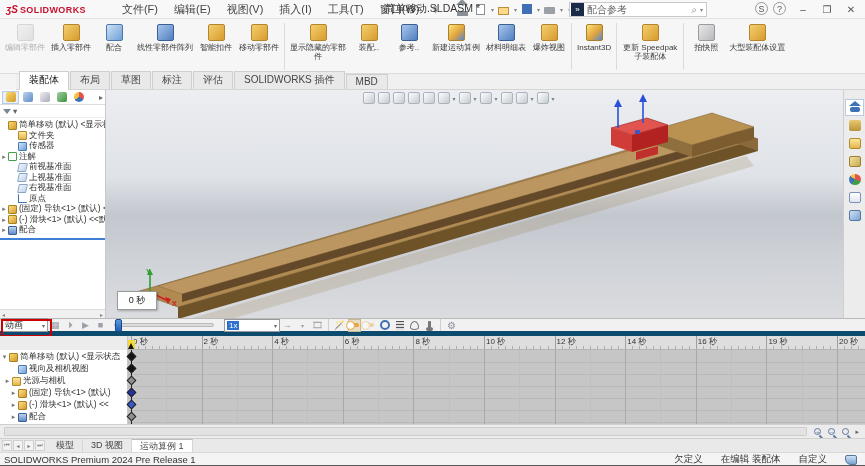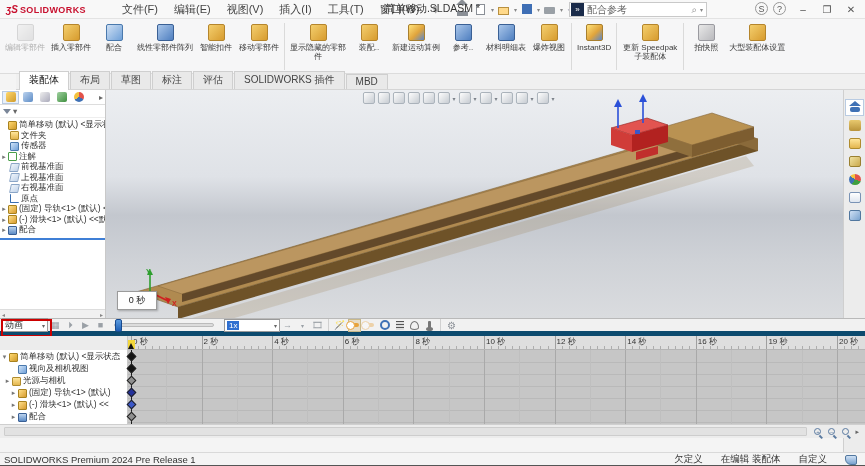--- a/index.html
+++ b/index.html
@@ -74,21 +74,21 @@
   .pt3 { background:linear-gradient(135deg,#eee,#aab); }
   .pt4 { background:linear-gradient(135deg,#9fd09f,#3f8f3f); }
   .pt5 { background:conic-gradient(#e2524a 0 33%,#3f71b5 33% 66%,#f3c13d 66%); border-radius:50%; }
   #ptabs .more { margin-left:auto; margin-right:2px; color:#666; font-size:8px; }
   #pfilter { display:flex; align-items:center; height:13px; border-bottom:1px solid #eee; padding-left:3px; color:#666; }
   .funnel { width:0; height:0; border-left:4px solid transparent; border-right:4px solid transparent; border-top:5px solid #7a8698; margin-right:2px; }
   #treelist { padding-top:2px; overflow:hidden; }
   .ti { display:flex; align-items:center; height:10.5px; white-space:nowrap; overflow:hidden; }
   .ti .arr { width:8px; text-align:center; color:#777; font-size:7px; flex:none; }
   .ti .tico { width:9px; height:9px; flex:none; margin-right:2px; border-radius:1px; }
-  .ti.lvl1 { padding-left:10px; }
+  .ti.lvl1 { padding-left:18px; }
   .tico-asm { background:linear-gradient(135deg,#ffd86e,#cf9a2a); border:1px solid #a8821f;}
   .tico-folder { background:linear-gradient(#ffe69a,#e3b64f); border:1px solid #b08c2e; }
   .tico-sensor { background:linear-gradient(135deg,#cfe3f8,#70a0d8); border-radius:50%; border:1px solid #4a79ad;}
   .tico-ann { background:#fff; border:1px solid #4a9e4a; color:#3a8f3a; }
   .tico-plane { background:linear-gradient(135deg,#eef4fb,#c2d4ea); border:1px solid #8aa5c6; transform:skewX(-12deg); }
   .tico-origin { background:transparent; border-left:1.5px solid #3a6fb0; border-bottom:1.5px solid #3a6fb0; border-radius:0; }
   .tico-part { background:linear-gradient(135deg,#ffe08a,#d79b2e); border:1px solid #a8821f; border-radius:50% 50% 2px 2px; }
   .tico-mate { background:linear-gradient(#bcd3ee,#5d8cc6); border-radius:4px; border:1px solid #3a6095; }
   #tree-split { height:2px; background:#3f7fd6; margin-top:2px; }
   #ftree .hscroll { position:absolute; left:0; bottom:0; width:100%; height:9px; background:#f0f0f0; border-top:1px solid #ddd; display:flex; align-items:center; justify-content:space-between; font-size:6px; color:#888; padding:0 2px; }
@@ -288,26 +288,26 @@
     <div class="rsep"></div>
     <div class="rbtn">
         <div class="ri icA"></div>
         <div class="rl">显示隐藏的零部件</div>
       </div>
     <div class="rbtn">
         <div class="ri icA"></div>
         <div class="rl">装配..</div>
       </div>
     <div class="rbtn">
+        <div class="ri icB"></div>
+        <div class="rl">参考..</div>
+      </div>
+    <div class="rbtn">
         <div class="ri icE"></div>
         <div class="rl">新建运动算例</div>
-      </div>
-    <div class="rbtn">
-        <div class="ri icB"></div>
-        <div class="rl">参考..</div>
       </div>
     <div class="rbtn">
         <div class="ri icB"></div>
         <div class="rl">材料明细表</div>
       </div>
     <div class="rbtn">
         <div class="ri icA"></div>
         <div class="rl">爆炸视图</div>
       </div>
     <div class="rsep"></div>
@@ -635,20 +635,31 @@
       </span>
     <span class="zbtn">
         <span class="zmag">–</span>
       </span>
     <span class="zbtn">
         <span class="zmag"></span>
       </span>
     <span class="chev">▸</span>
   </div>
 
+  <div id="dtabs">
+    <span class="navcl">
+      <span class="nv">⏮</span>
+      <span class="nv">◂</span>
+      <span class="nv">▸</span>
+      <span class="nv">⏭</span>
+    </span>
+    <span class="dtab">模型</span>
+    <span class="dtab">3D 视图</span>
+    <span class="dtab active">运动算例 1</span>
+  </div>
 
   <div id="statusbar">
     <span class="left">SOLIDWORKS Premium 2024 Pre Release 1</span>
     <span class="right">
       <span>欠定义</span>
       <span>在编辑 装配体</span>
       <span>自定义</span>
       <span class="sticon"></span>
     </span>
   </div>

